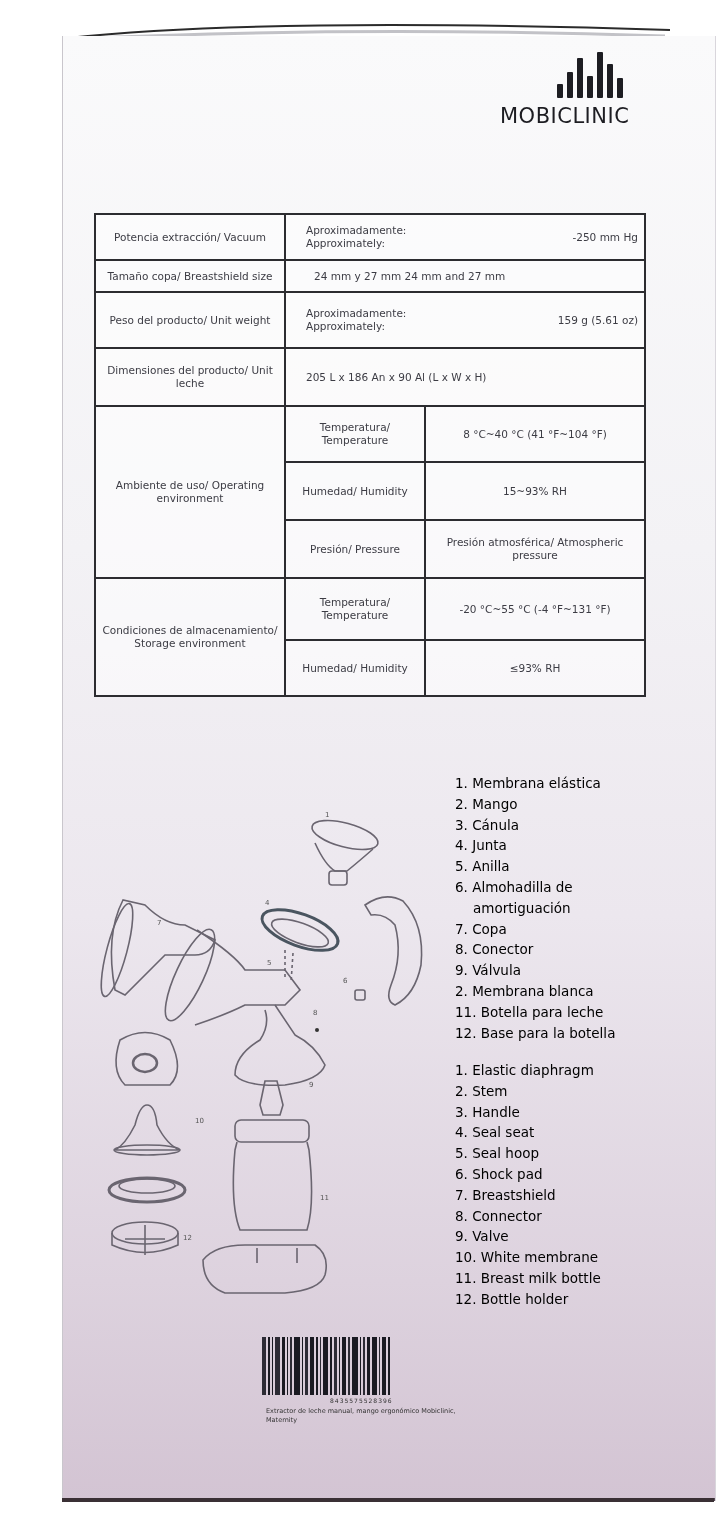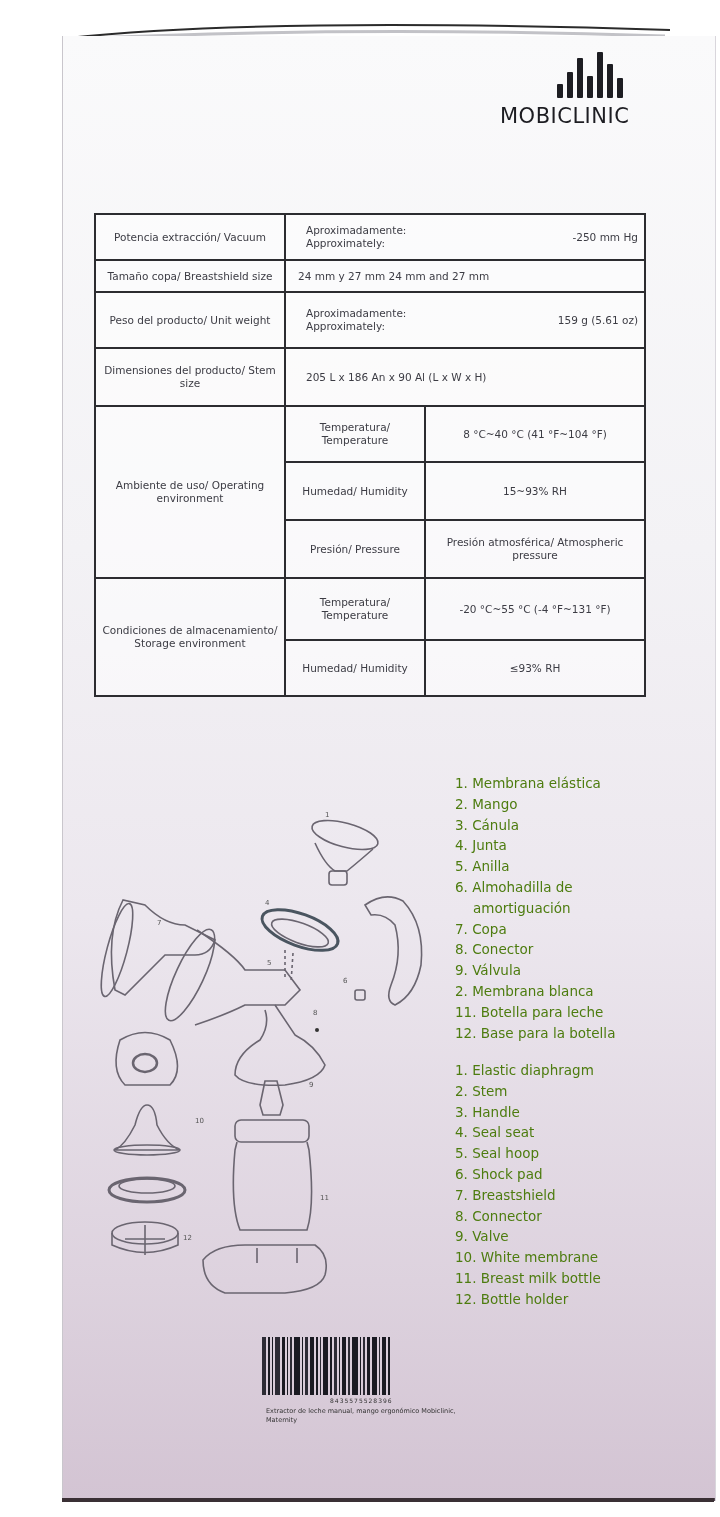--- a/index.html
+++ b/index.html
@@ -16,21 +16,21 @@
   .logo-text{font-family:"DejaVu Sans",sans-serif;font-size:21px;letter-spacing:0.5px;color:#1d1d22;margin-top:6px;}
 
   table.spec{position:absolute;left:94px;top:213px;width:550px;border-collapse:collapse;table-layout:fixed;}
   table.spec td{border:2px solid #2c2c30;text-align:center;vertical-align:middle;font-size:10.5px;line-height:13px;color:#3c3c44;padding:2px 6px;background:rgba(255,255,255,0.55);}
   table.spec td.left-al{text-align:left;}
   .dual{display:flex;align-items:center;justify-content:space-between;gap:30px;padding-left:14px;}
   .dual .lbls{text-align:left;}
 
   .diagram{position:absolute;left:85px;top:805px;width:370px;height:500px;}
 
-  .parts{position:absolute;left:455px;font-size:13.5px;line-height:20.8px;color:#4d7c0f;}
+  .parts{position:absolute;left:455px;font-size:13.5px;line-height:20.8px;color:#000000;}
   .parts ol{list-style:none;margin:0;padding:0;}
   .parts li{white-space:nowrap;}
   .parts-es{top:773px;}
   .parts-en{top:1060px;}
 
   .barcode{position:absolute;left:262px;top:1337px;width:200px;height:58px;display:flex;align-items:stretch;}
   .barcode i{display:block;background:#1a1a22;margin-right:2px;}
   .barcode-num{position:absolute;left:330px;top:1397px;font-size:6px;color:#333;letter-spacing:1px;}
   .barcode-desc{position:absolute;left:266px;top:1407px;width:210px;font-size:6.5px;line-height:9px;color:#333;}
 </style>
@@ -71,33 +71,33 @@
     <td>Potencia extracción/ Vacuum</td>
     <td colspan="2">
       <div class="dual">
         <span class="lbls" style="width:130px">Aproximadamente: Approximately:</span>
         <span>-250 mm Hg</span>
       </div>
     </td>
   </tr>
   <tr style="height:32px">
     <td>Tamaño copa/ Breastshield size</td>
-    <td colspan="2" class="left-al" style="padding-left:12px">24 mm y 27 mm 24 mm and 27 mm</td>
+    <td colspan="2" class="left-al" style="padding-left:28px">24 mm y 27 mm 24 mm and 27 mm</td>
   </tr>
   <tr style="height:56px">
     <td>Peso del producto/ Unit weight</td>
     <td colspan="2">
       <div class="dual">
         <span class="lbls" style="width:130px">Aproximadamente: Approximately:</span>
         <span>159 g (5.61 oz)</span>
       </div>
     </td>
   </tr>
   <tr style="height:58px">
-    <td>Dimensiones del producto/ Stem size</td>
+    <td>Dimensiones del producto/ Unit leche</td>
     <td colspan="2" class="left-al" style="padding-left:20px">205 L x 186 An x 90 Al (L x W x H)</td>
   </tr>
   <tr style="height:56px">
     <td rowspan="3">Ambiente de uso/ Operating environment</td>
     <td>Temperatura/ Temperature</td>
     <td>8 °C~40 °C (41 °F~104 °F)</td>
   </tr>
   <tr style="height:58px">
     <td>Humedad/ Humidity</td>
     <td>15~93% RH</td>

